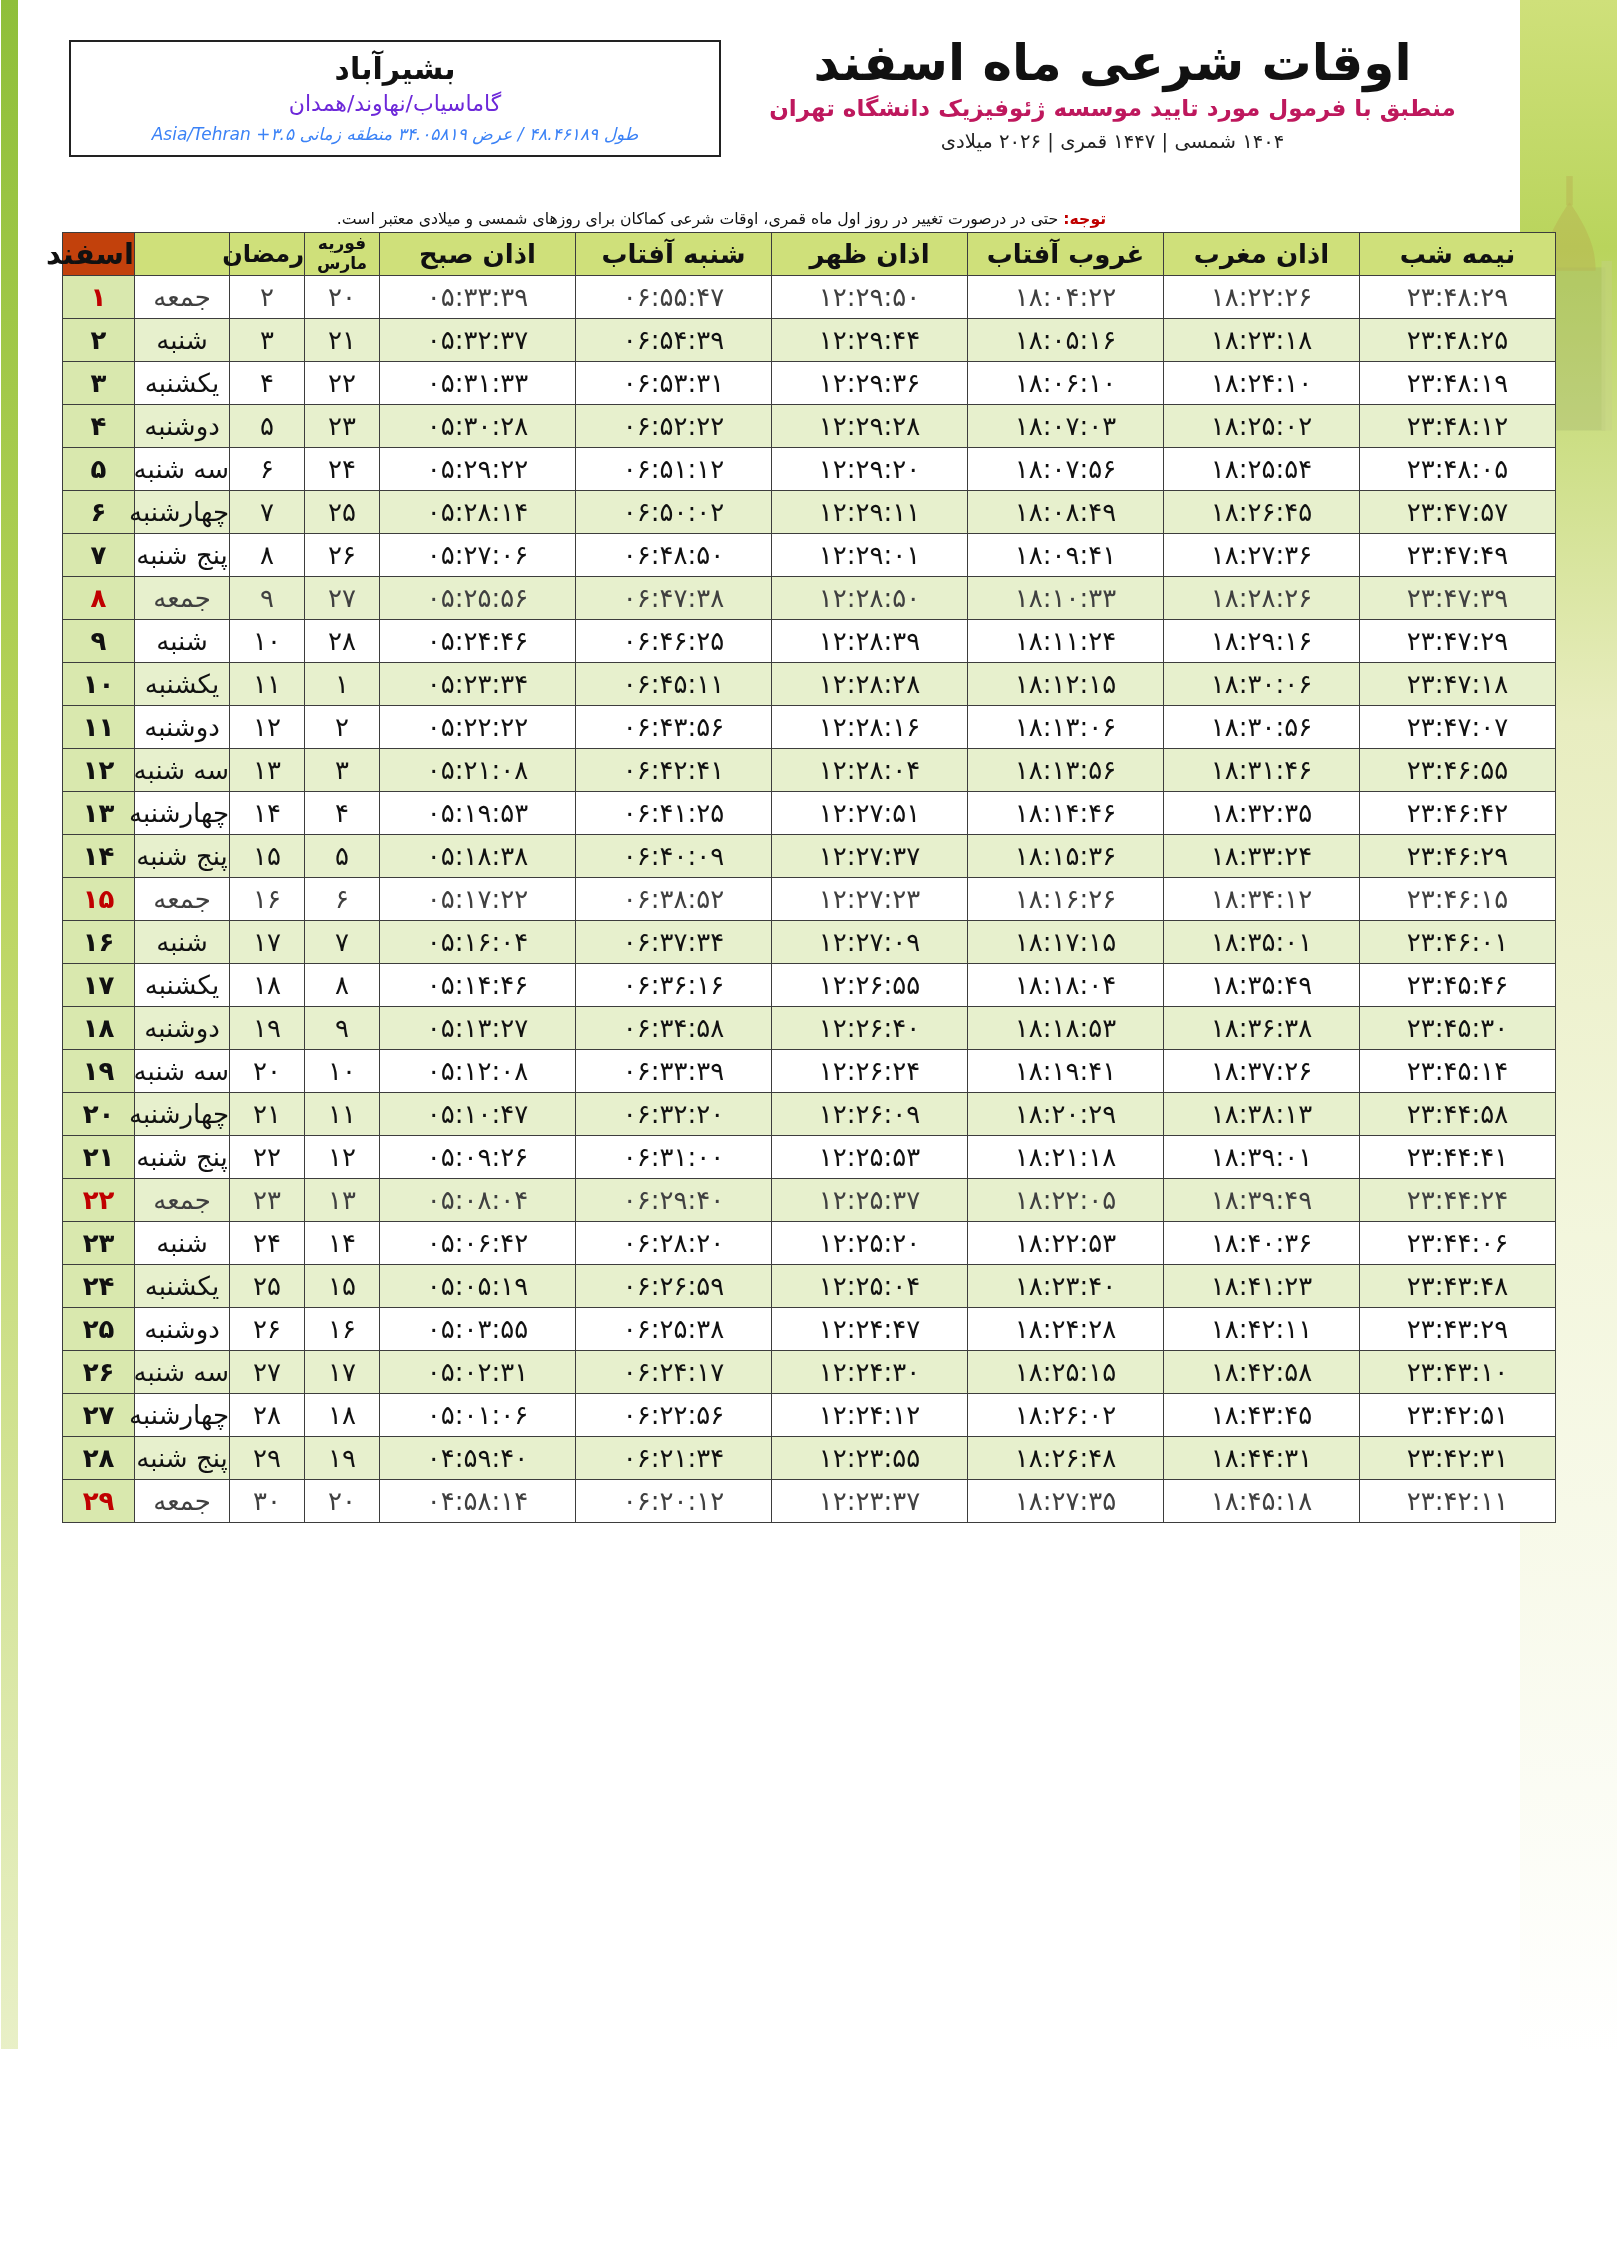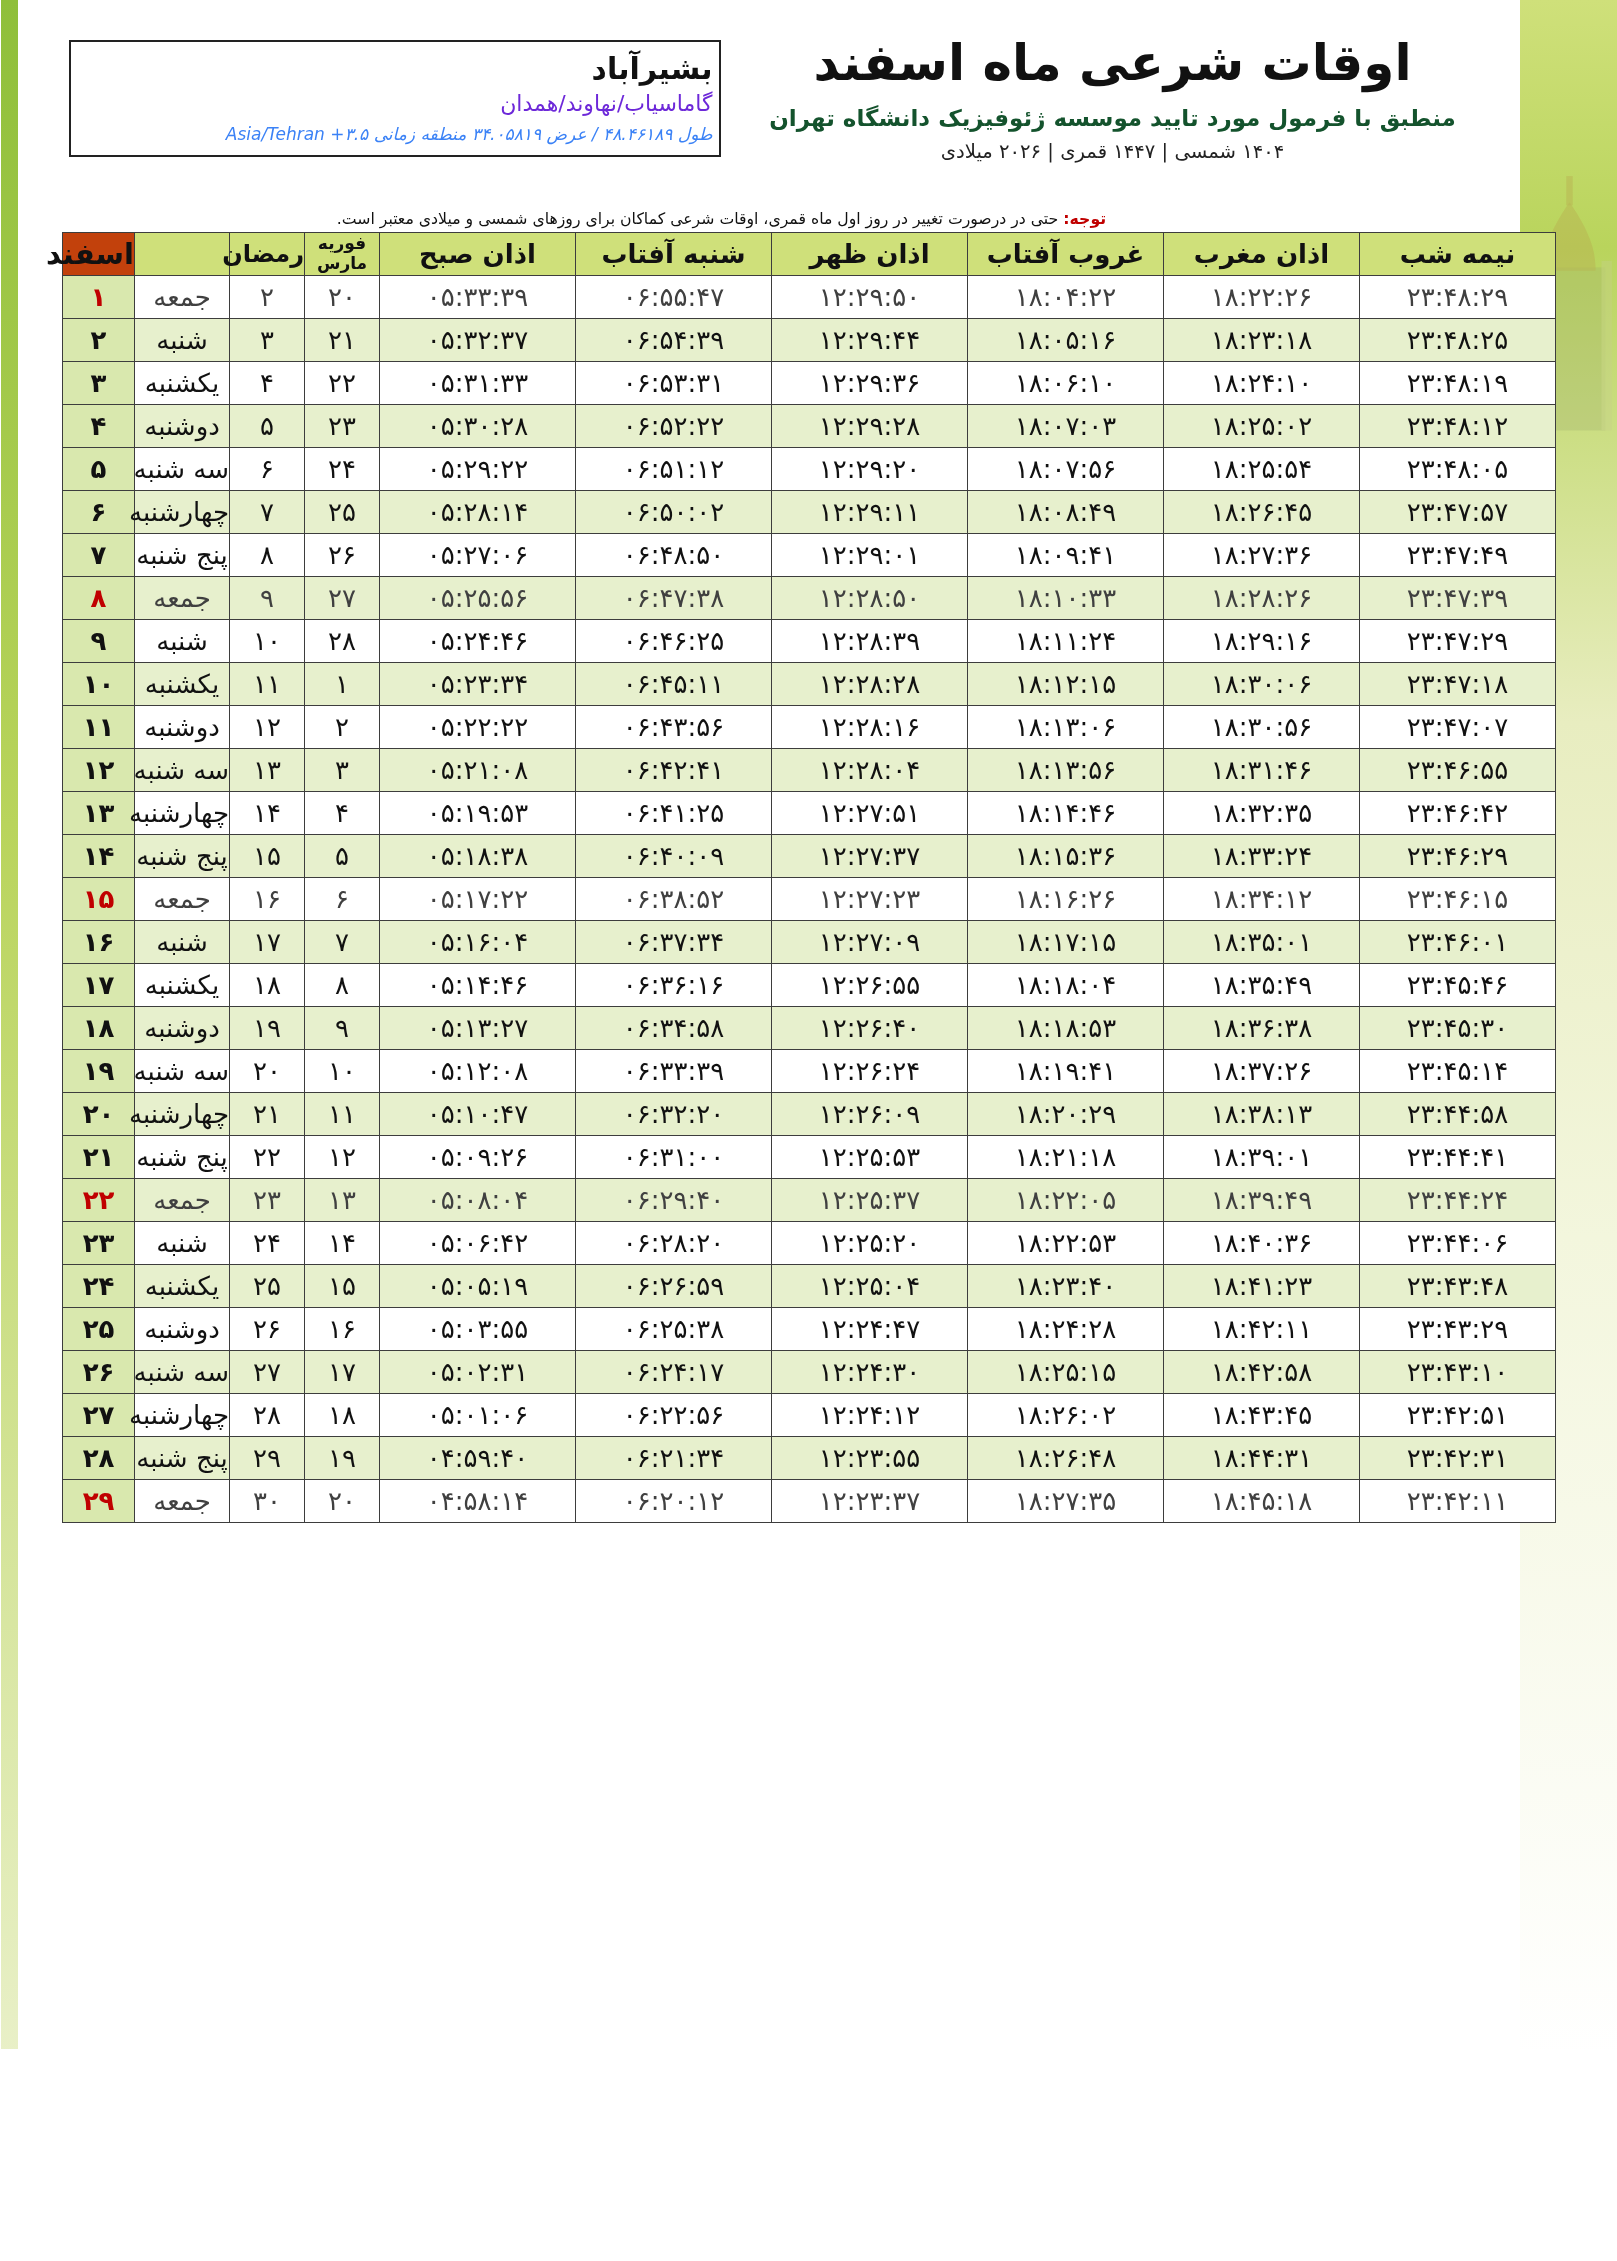--- a/index.html
+++ b/index.html
@@ -31,30 +31,30 @@
     position:absolute;top:0;left:0;width:1618px;height:215px;z-index:3;
   }
   .title-block{
     position:absolute;top:36px;right:114px;width:783px;text-align:center;
     color:#111;
   }
   .title-main{
     font-size:50px;font-weight:bold;letter-spacing:-0.7px;line-height:1.1;
   }
   .title-sub{
-    font-size:23px;font-weight:bold;margin-top:14px;color:#14532d;
+    font-size:23px;font-weight:bold;margin-top:4px;color:#be185d;
   }
   .title-years{
     font-size:19.6px;margin-top:9px;color:#222;
   }
 
   .city-box{
     position:absolute;top:40px;left:69px;width:652px;
     border:2px solid #222;background:#fff;
-    text-align:right;padding:9px 6.5px 11.7px;
+    text-align:center;padding:9px 6.5px 11.7px;
     box-sizing:border-box;
   }
   .city-name{font-size:30px;font-weight:bold;color:#111;line-height:1.2;}
   .city-region{font-size:22px;color:#6d28d9;margin-top:3.9px;}
   .city-coord{font-size:17px;color:#3b82f6;margin-top:7.8px;direction:rtl;font-style:italic;}
 
   .note{
     position:absolute;top:209px;left:69px;width:1305px;text-align:center;
     font-size:15.7px;color:#111;direction:rtl;
   }

